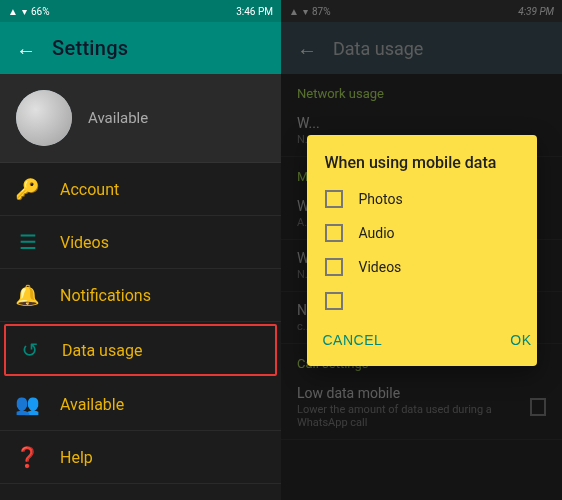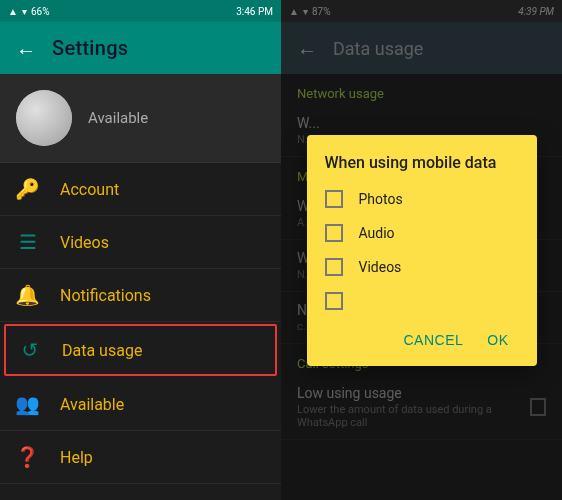--- a/index.html
+++ b/index.html
@@ -254,22 +254,22 @@
     }
 
     .dialog-option-label {
       font-size: 14px;
       color: #212121;
       text-align: center;
     }
 
     .dialog-actions {
       display: flex;
-      justify-content: flex-end;
-      padding: 10px 24px 14px 12px;
+      justify-content: space-between;
+      padding: 10px 1px 14px 12px;
       gap: 16px;
     }
 
     .dialog-btn {
       font-size: 14px;
       font-weight: 500;
       color: #00897b;
       cursor: pointer;
       padding: 4px 4px;
       letter-spacing: 0.5px;
@@ -370,21 +370,21 @@
       <div class="section-item-subtitle">N...</div>
     </div>
     <div class="section-item">
       <div class="section-item-title">N...</div>
       <div class="section-item-subtitle">c...</div>
     </div>
 
     <div class="section-header">Call settings</div>
     <div class="row-with-checkbox">
       <div>
-        <div class="section-item-title">Low using usage</div>
+        <div class="section-item-title">Low data mobile</div>
         <div class="section-item-subtitle">Lower the amount of data used during a WhatsApp call</div>
       </div>
       <div class="checkbox-square"></div>
     </div>
 
   </div>
 
   <div class="dialog-overlay">
     <div class="dialog">
 

